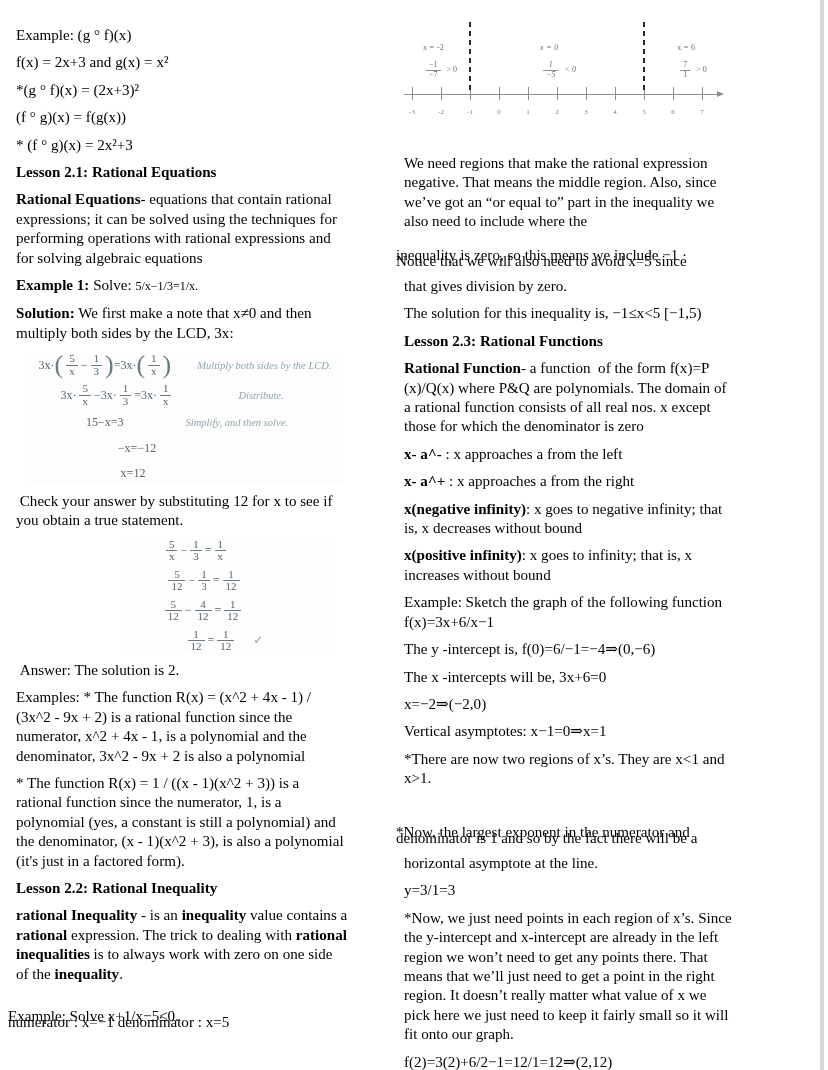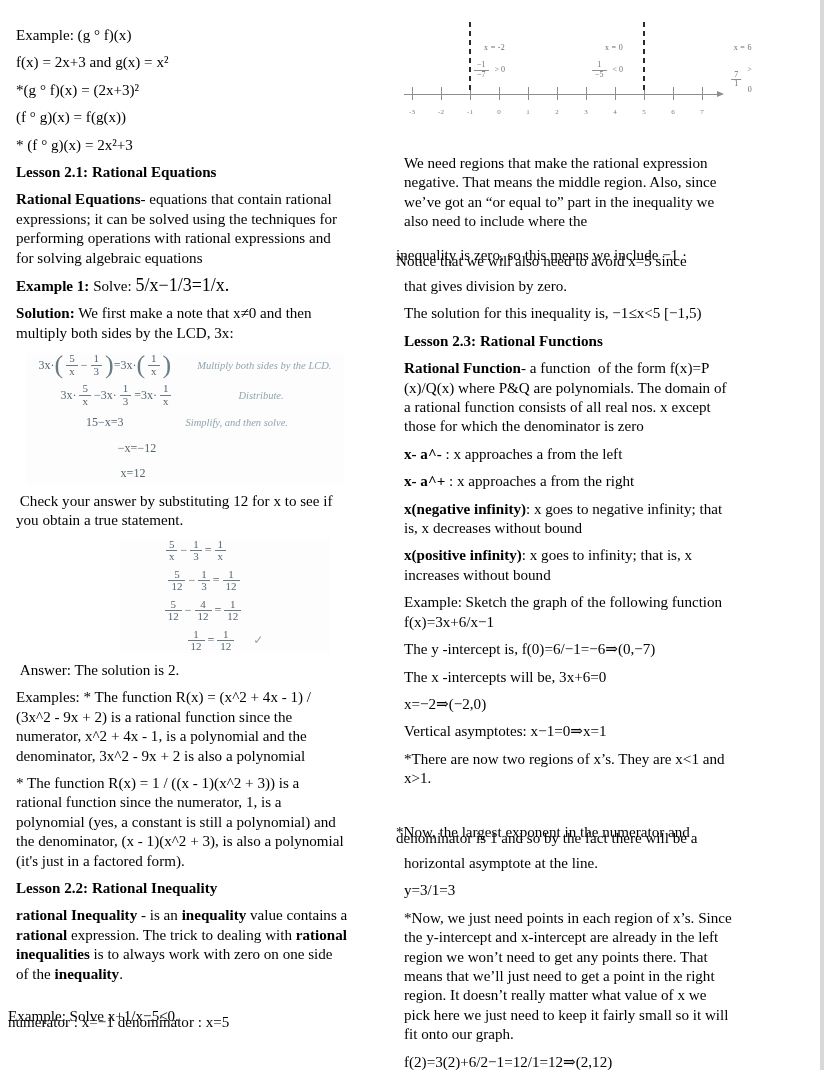--- a/index.html
+++ b/index.html
@@ -33,21 +33,21 @@
   .col-left  { left: 8px;  width: 348px; }
   .col-right { left: 396px; width: 344px; }
 
   p.ln {
     margin: 8px;
     padding: 0;
     white-space: pre-wrap;
     word-wrap: break-word;
   }
   .b { font-weight: bold; }
-  .small { font-size: 18px; }
+  .small { font-size: 12px; }
   .blank { height: 19.4px; }
   .gap-sm { height: 10px; }
   .gap-lg { height: 30px; }
 
   
   .overlap {
     position: relative;
     height: 19.4px;
   }
   .overlap > .ov-a,
@@ -143,26 +143,25 @@
     position: absolute;
     top: 6px;
     width: 2px; height: 72px;
     background: repeating-linear-gradient(
       to bottom,
       #2a2a2a 0px, #2a2a2a 5px,
       rgba(255,255,255,0) 5px, rgba(255,255,255,0) 9px);
   }
   .nl-test {
     position: absolute;
-    text-align: right;
+    text-align: left;
     color: #6a6f75;
     font-size: 8px;
     transform: translateX(-50%);
     font-family: "Liberation Serif", serif;
-    margin-left: 48px;
   }
   .nl-test .tv { margin-bottom: 3px; letter-spacing: .3px; }
   .nl-test .expr {
     display: flex; align-items: center; justify-content: center;
   }
   .nl-test .expr .frac { font-size: 8px; color: #6a6f75; }
   .nl-test .expr .frac .den { border-top: 1px solid #8a8f94; }
   .nl-test .expr .cmp { margin-left: 3px; font-size: 8px; }
 </style>
 </head>
@@ -338,21 +337,21 @@
         <div class="tv">x = -2</div>
         <div class="expr">
           <span class="frac">
             <span class="num">−1</span>
             <span class="den">−7</span>
           </span>
           <span class="cmp">&gt; 0</span>
         </div>
       </div>
 
-      <div class="nl-test" style="left:162px; top:22px;">
+      <div class="nl-test" style="left:162px; top:22px;font-style:italic;">
         <div class="tv">x = 0</div>
         <div class="expr">
           <span class="frac">
             <span class="num">1</span>
             <span class="den">−5</span>
           </span>
           <span class="cmp">&lt; 0</span>
         </div>
       </div>
 
@@ -385,21 +384,21 @@
     <p class="ln b">Lesson 2.3: Rational Functions</p>
 
     <p class="ln"><span class="b">Rational Function</span><span>- a function  of the form f(x)=P (x)/Q(x) where P&amp;Q are polynomials. The domain of a rational function consists of all real nos. x except those for which the denominator is zero</span></p>
 
     <p class="ln"><span class="b">x- a^- </span><span>: x approaches a from the left</span></p>
     <p class="ln"><span class="b">x- a^+ </span><span>: x approaches a from the right</span></p>
     <p class="ln"><span class="b">x(negative infinity)</span><span>: x goes to negative infinity; that is, x decreases without bound</span></p>
     <p class="ln"><span class="b">x(positive infinity)</span><span>: x goes to infinity; that is, x increases without bound</span></p>
 
     <p class="ln">Example: Sketch the graph of the following function  f(x)=3x+6/x−1</p>
-    <p class="ln">The y -intercept is, f(0)=6/−1=−6⇒(0,−7)</p>
+    <p class="ln">The y -intercept is, f(0)=6/−1=−4⇒(0,−6)</p>
     <p class="ln">The x -intercepts will be, 3x+6=0</p>
     <p class="ln">x=−2⇒(−2,0)</p>
     <p class="ln">Vertical asymptotes: x−1=0⇒x=1</p>
     <p class="ln">*There are now two regions of x’s. They are x&lt;1 and x&gt;1.</p>
 
     <div class="gap-lg"></div>
 
     <div class="overlap">
       <span class="ov-a">*Now, the largest exponent in the numerator and</span>
       <span class="ov-b">denominator is 1 and so by the fact there will be a</span>

